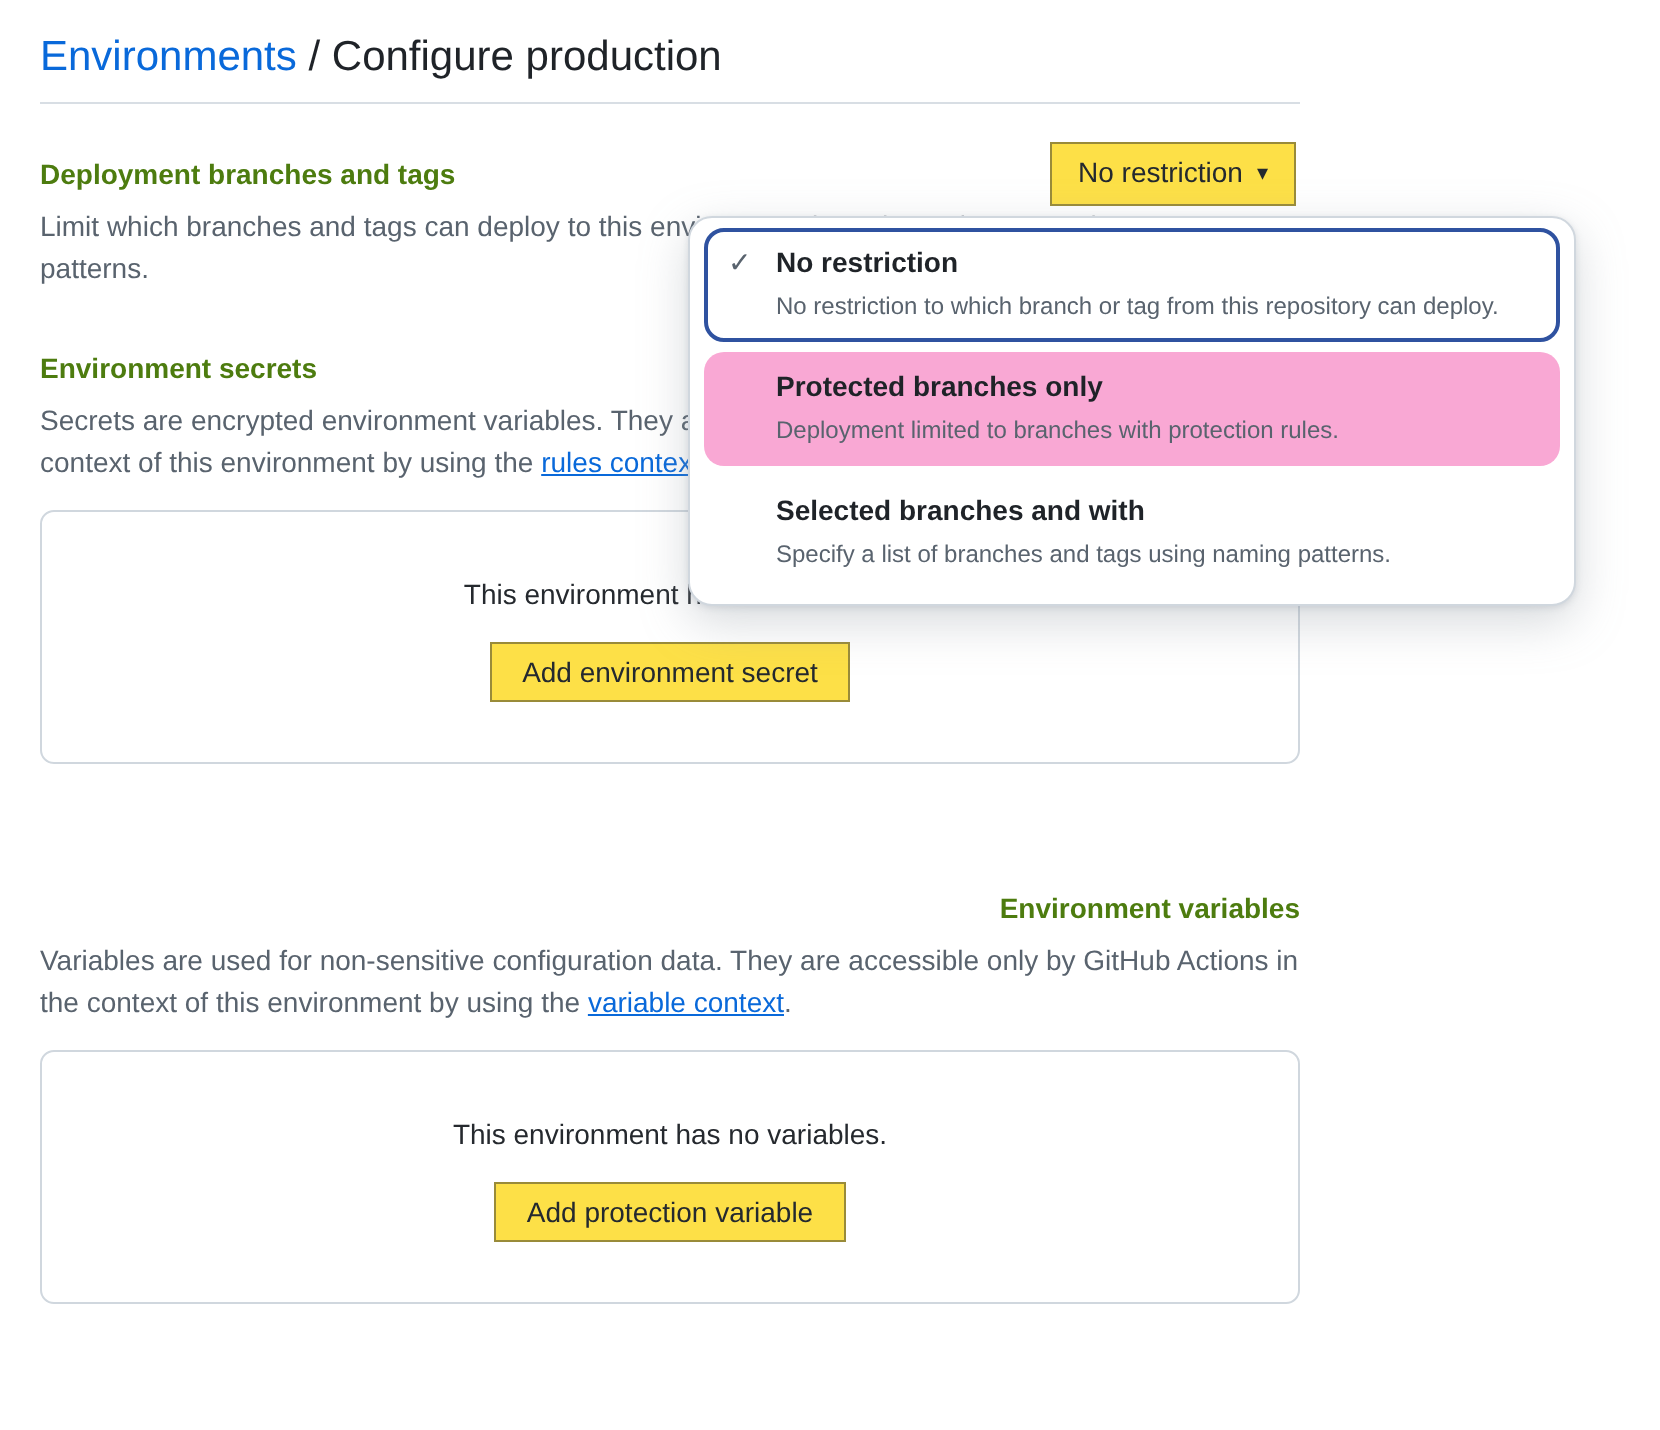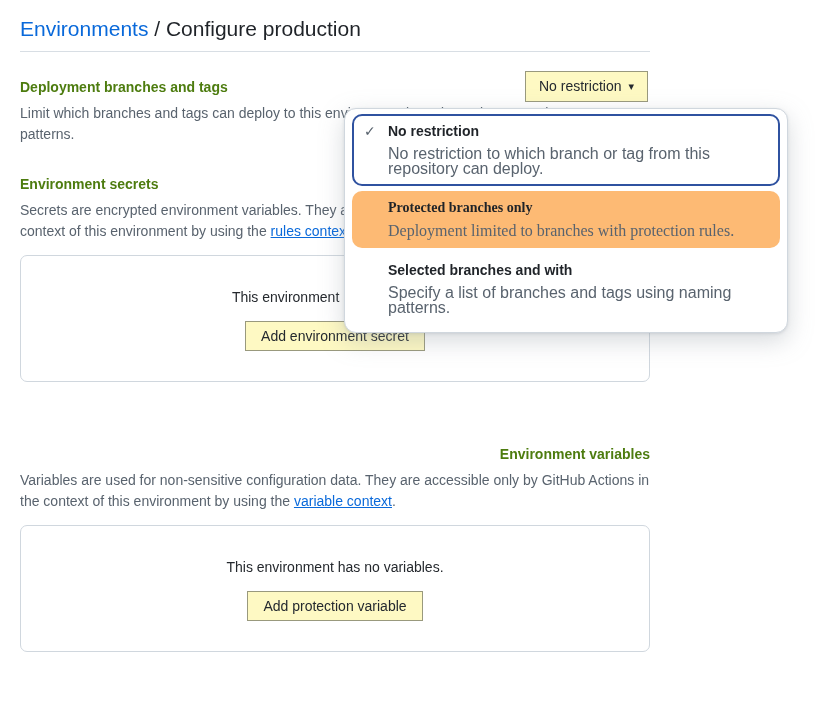--- a/index.html
+++ b/index.html
@@ -59,21 +59,21 @@
   .sec-secrets .section-title { margin-top: 31px; }
   .sec-variables .section-title { margin-top: 64px; text-align: right; }
 
   
   .btn {
     display: inline-block;
     font-family: "Liberation Sans", "DejaVu Sans", sans-serif;
     font-size: 14px;
     font-weight: 400;
     color: #24292f;
-    background: #fef9c3;
+    background: #fde047;
     border: 1px solid rgba(31,35,40,0.45);
     border-radius: 0;
     padding: 5px 15px;
     line-height: 18px;
     cursor: pointer;
   }
   .select-btn {
     position: absolute;
     top: 71px;
     right: 42px;
@@ -122,37 +122,37 @@
     border-radius: 10px;
     padding: 8px 12px 10px 12px;
     margin-bottom: 5px;
     cursor: pointer;
   }
   .dd-item:last-child { margin-bottom: 0; }
   .dd-item.selected {
     border: 2px solid #2f52a0;
     padding: 6px 10px 8px 10px;
   }
-  .dd-item.hover { background: #fdba74; font-family: Liberation Serif, serif; }
+  .dd-item.hover { background: #f9a8d4; }
   .dd-check {
     width: 16px;
     flex: 0 0 16px;
     font-size: 14px;
     font-weight: 600;
     color: #59636e;
     line-height: 18px;
   }
   .dd-title {
     font-size: 14px;
     font-weight: 700;
     line-height: 18px;
     color: #1f2328;
   }
   .dd-desc {
-    font-size: 16px;
+    font-size: 12px;
     line-height: 15px;
     color: #59636e;
     margin-top: 6px;
   }
 </style>
 </head>
 <body>
 
 <div class="page">
 

